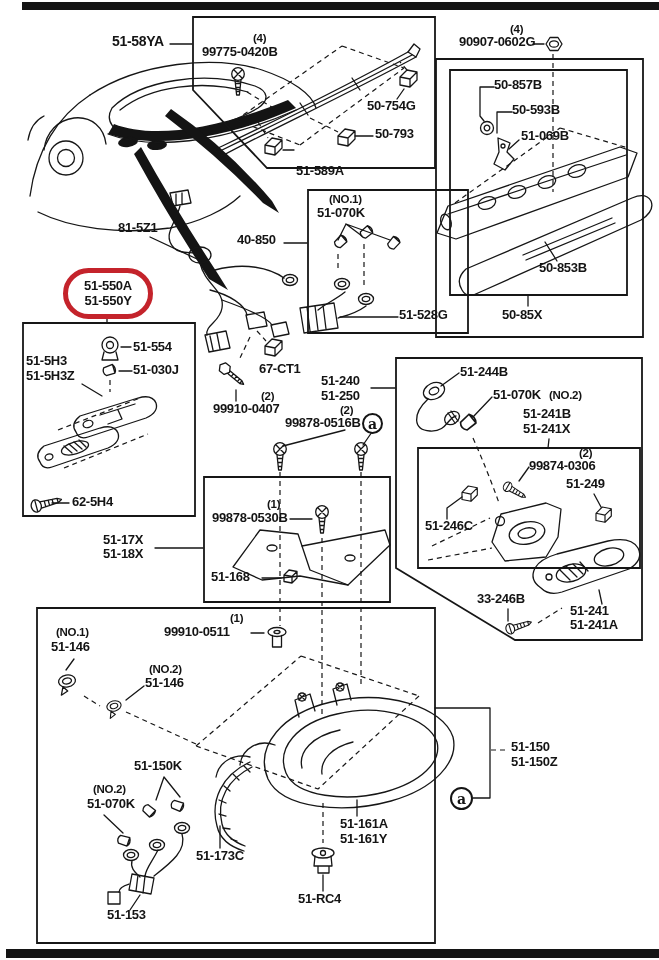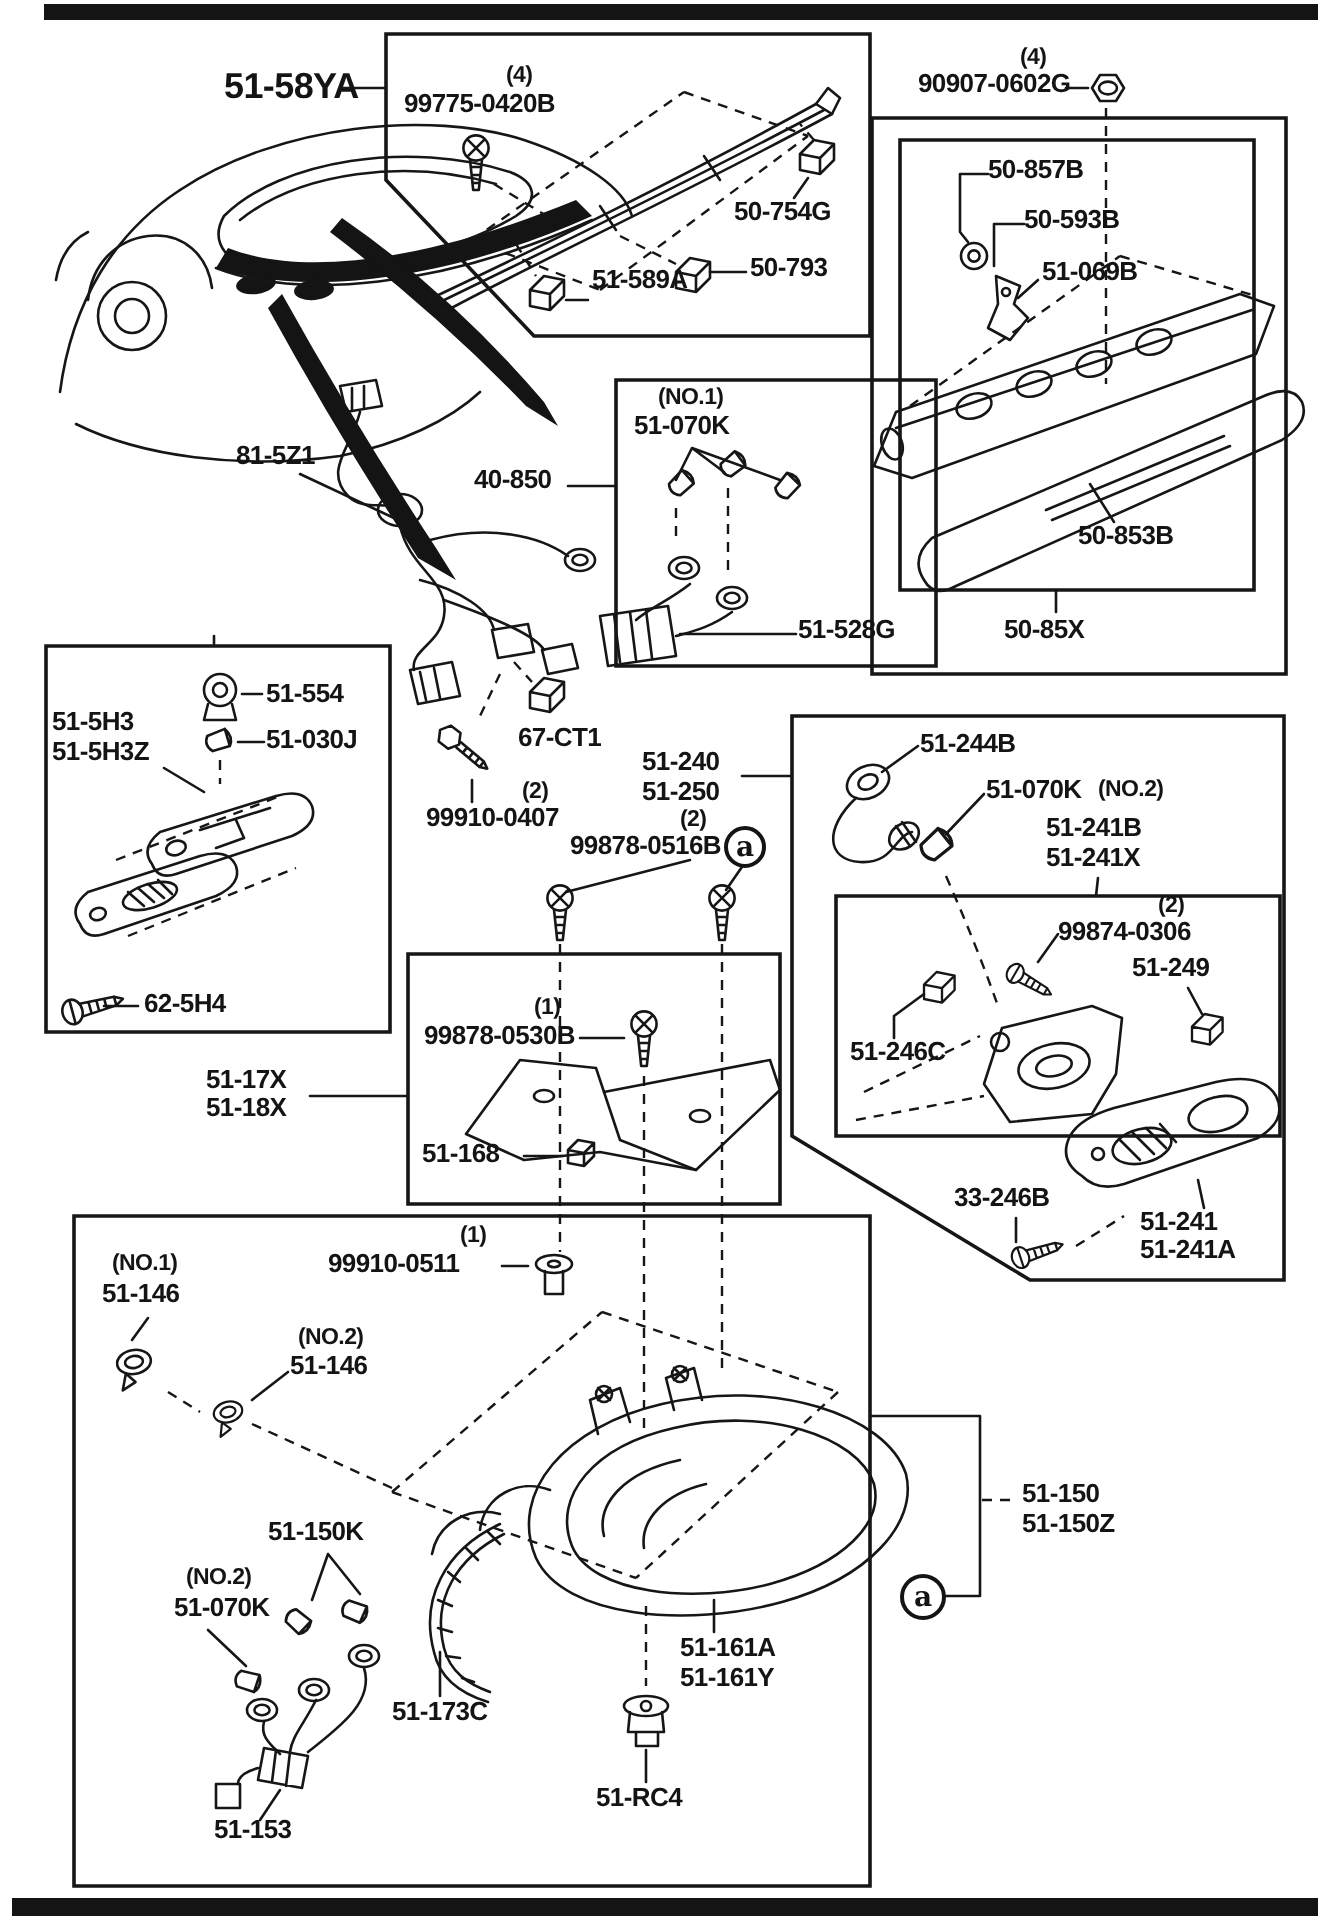--- a/index.html
+++ b/index.html
@@ -308,27 +308,31 @@
     <path class="ln" d="M220,826 V848"></path>
   </g>
 
   <g>
     <path class="ln" d="M435,708 H490 V798 H473"></path>
     <path class="dash" d="M491,750 H507"></path>
   </g>
 
 </svg>
 
-
-<div class="lbl" style="left:112px;top:34px;font-size:18px">51-58YA</div>
+<div class="hl">
+  <div>51-550A</div>
+  <div>51-550Y</div>
+</div>
+
+<div class="lbl" style="left:112px;top:34px;font-size:14px">51-58YA</div>
 <div class="lbl sm" style="left:253px;top:32px">(4)</div>
 <div class="lbl" style="left:202px;top:45px">99775-0420B</div>
 <div class="lbl" style="left:367px;top:99px">50-754G</div>
 <div class="lbl" style="left:375px;top:127px">50-793</div>
-<div class="lbl" style="left:296px;top:133px">51-589A</div>
+<div class="lbl" style="left:296px;top:164px">51-589A</div>
 <div class="lbl sm" style="left:510px;top:23px">(4)</div>
 <div class="lbl" style="left:459px;top:35px">90907-0602G</div>
 <div class="lbl" style="left:494px;top:78px">50-857B</div>
 <div class="lbl" style="left:512px;top:103px">50-593B</div>
 <div class="lbl" style="left:521px;top:129px">51-069B</div>
 <div class="lbl" style="left:539px;top:261px">50-853B</div>
 <div class="lbl" style="left:502px;top:308px">50-85X</div>
 <div class="lbl" style="left:399px;top:308px">51-528G</div>
 <div class="lbl" style="left:118px;top:221px">81-5Z1</div>
 <div class="lbl" style="left:237px;top:233px">40-850</div>

